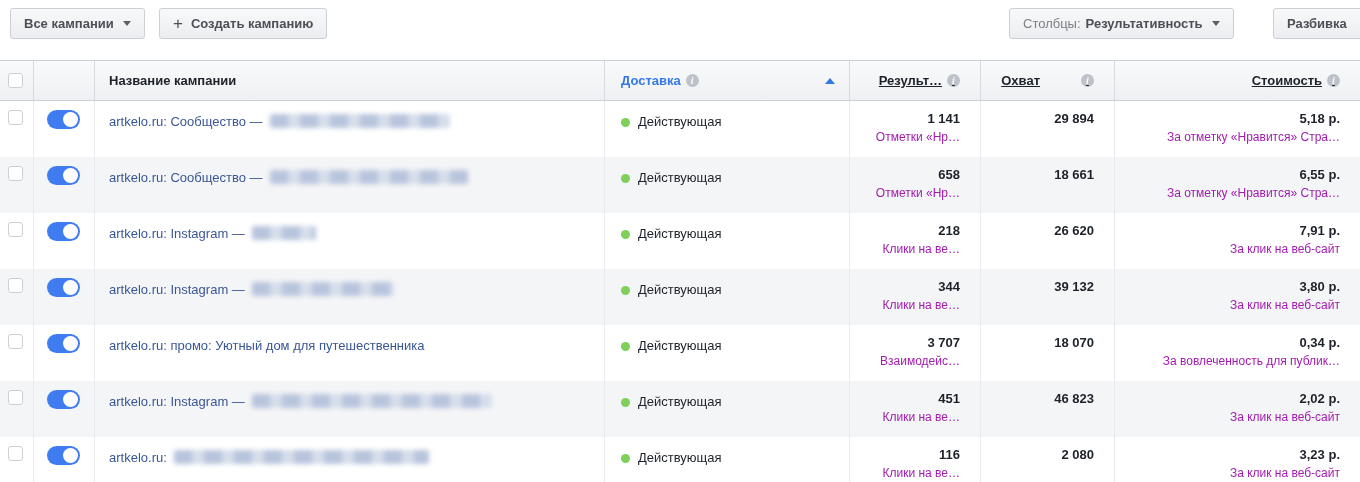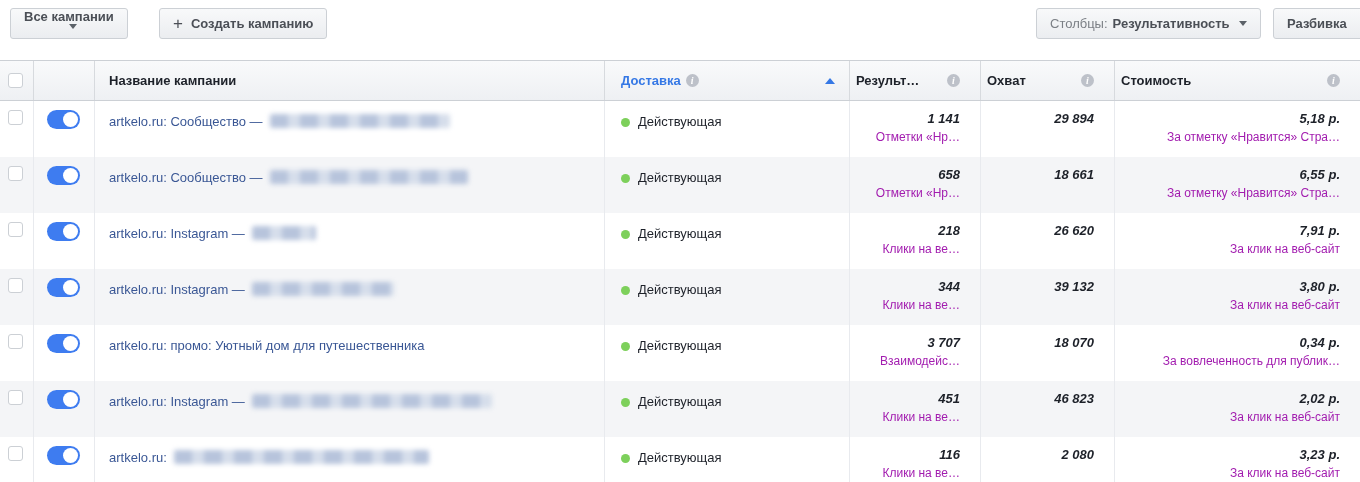--- a/index.html
+++ b/index.html
@@ -15,23 +15,23 @@
   .toolbar { position: relative; height: 47px; background: #ffffff; }
   .btn {
     position: absolute; top: 8px; height: 31px;
     display: flex; align-items: center;
     padding: 0 13px;
     background: linear-gradient(#f8f9fa, #ebedf0);
     border: 1px solid #ccd0d5; border-radius: 3px;
     font-size: 13px; font-weight: bold; color: #4b4f56;
     cursor: pointer; white-space: nowrap;
   }
-  .btn-filter { left: 10px; flex-direction: column; }
+  .btn-filter { left: 10px; }
   .btn-create { left: 159px; }
-  .btn-columns { left: 1036px; }
+  .btn-columns { left: 1009px; }
   .btn-breakdown { left: 1273px; width: 122px; }
   .caret {
     display: inline-block; width: 0; height: 0; margin-left: 9px;
     border-left: 4px solid transparent; border-right: 4px solid transparent;
     border-top: 5px solid #5b6168;
   }
   .plus { font-size: 17px; font-weight: normal; margin-right: 8px; color: #4b4f56; line-height: 1; }
   .cols-label { font-weight: normal; color: #7b7f85; margin-right: 5px; }
 
   
@@ -54,21 +54,21 @@
   .c-toggle { width: 61px;  flex: none; padding: 9px 0 0 13px; }
   .c-name   { width: 510px; flex: none; padding: 11px 10px 0 14px; white-space: nowrap; overflow: hidden; }
   .c-deliv  { width: 245px; flex: none; padding: 11px 0 0 16px; }
   .c-result { width: 131px; flex: none; padding: 10px 20px 0 6px; text-align: right; }
   .c-reach  { width: 134px; flex: none; padding: 10px 20px 0 6px; text-align: right; gap: 36px; }
   .c-cost   { width: 245px; flex: none; padding: 10px 20px 0 6px; text-align: right; }
 
   .thead .c-check { padding: 0 0 0 8px; }
   .thead .c-name  { padding: 0 0 0 14px; color: #1d2129; }
   .thead .c-deliv { padding: 0 14px 0 16px; color: #3578e5; }
-  .thead .c-result, .thead .c-reach, .thead .c-cost { justify-content: space-between; padding-top: 0; }
+  .thead .c-result, .thead .c-reach, .thead .c-cost { justify-content: flex-end; padding-top: 0; text-decoration: underline; }
 
   .sort-asc {
     display: inline-block; width: 0; height: 0; margin-left: auto;
     border-left: 5px solid transparent; border-right: 5px solid transparent;
     border-bottom: 6px solid #3578e5;
   }
   .info-icon {
     display: inline-block; width: 13px; height: 13px; margin-left: 5px;
     border-radius: 50%; background: #bdc1c9; color: #ffffff;
     font-family: "Liberation Serif", serif; font-size: 10px; font-style: italic; font-weight: bold;
@@ -98,21 +98,21 @@
   }
   .rw-1 { width: 180px; } .rw-2 { width: 198px; } .rw-3 { width: 64px; }
   .rw-4 { width: 142px; } .rw-6 { width: 240px; } .rw-7 { width: 255px; }
 
   .status-dot {
     display: inline-block; width: 9px; height: 9px; border-radius: 50%;
     background: #7dd05b; margin-right: 8px; vertical-align: -1px;
   }
   .deliv-text { font-size: 13px; color: #1d2129; }
 
-  .val { font-size: 13px; font-weight: 600; color: #1d2129; font-style: italic; }
+  .val { font-size: 13px; font-weight: 600; color: #1d2129; }
   .sub { font-size: 12px; color: #a21caf; margin-top: 4px; white-space: nowrap; }
 </style>
 </head>
 <body>
 
 <div class="toolbar">
   <div class="btn btn-filter">
     <span>Все кампании</span>
     <span class="caret"></span>
   </div>

